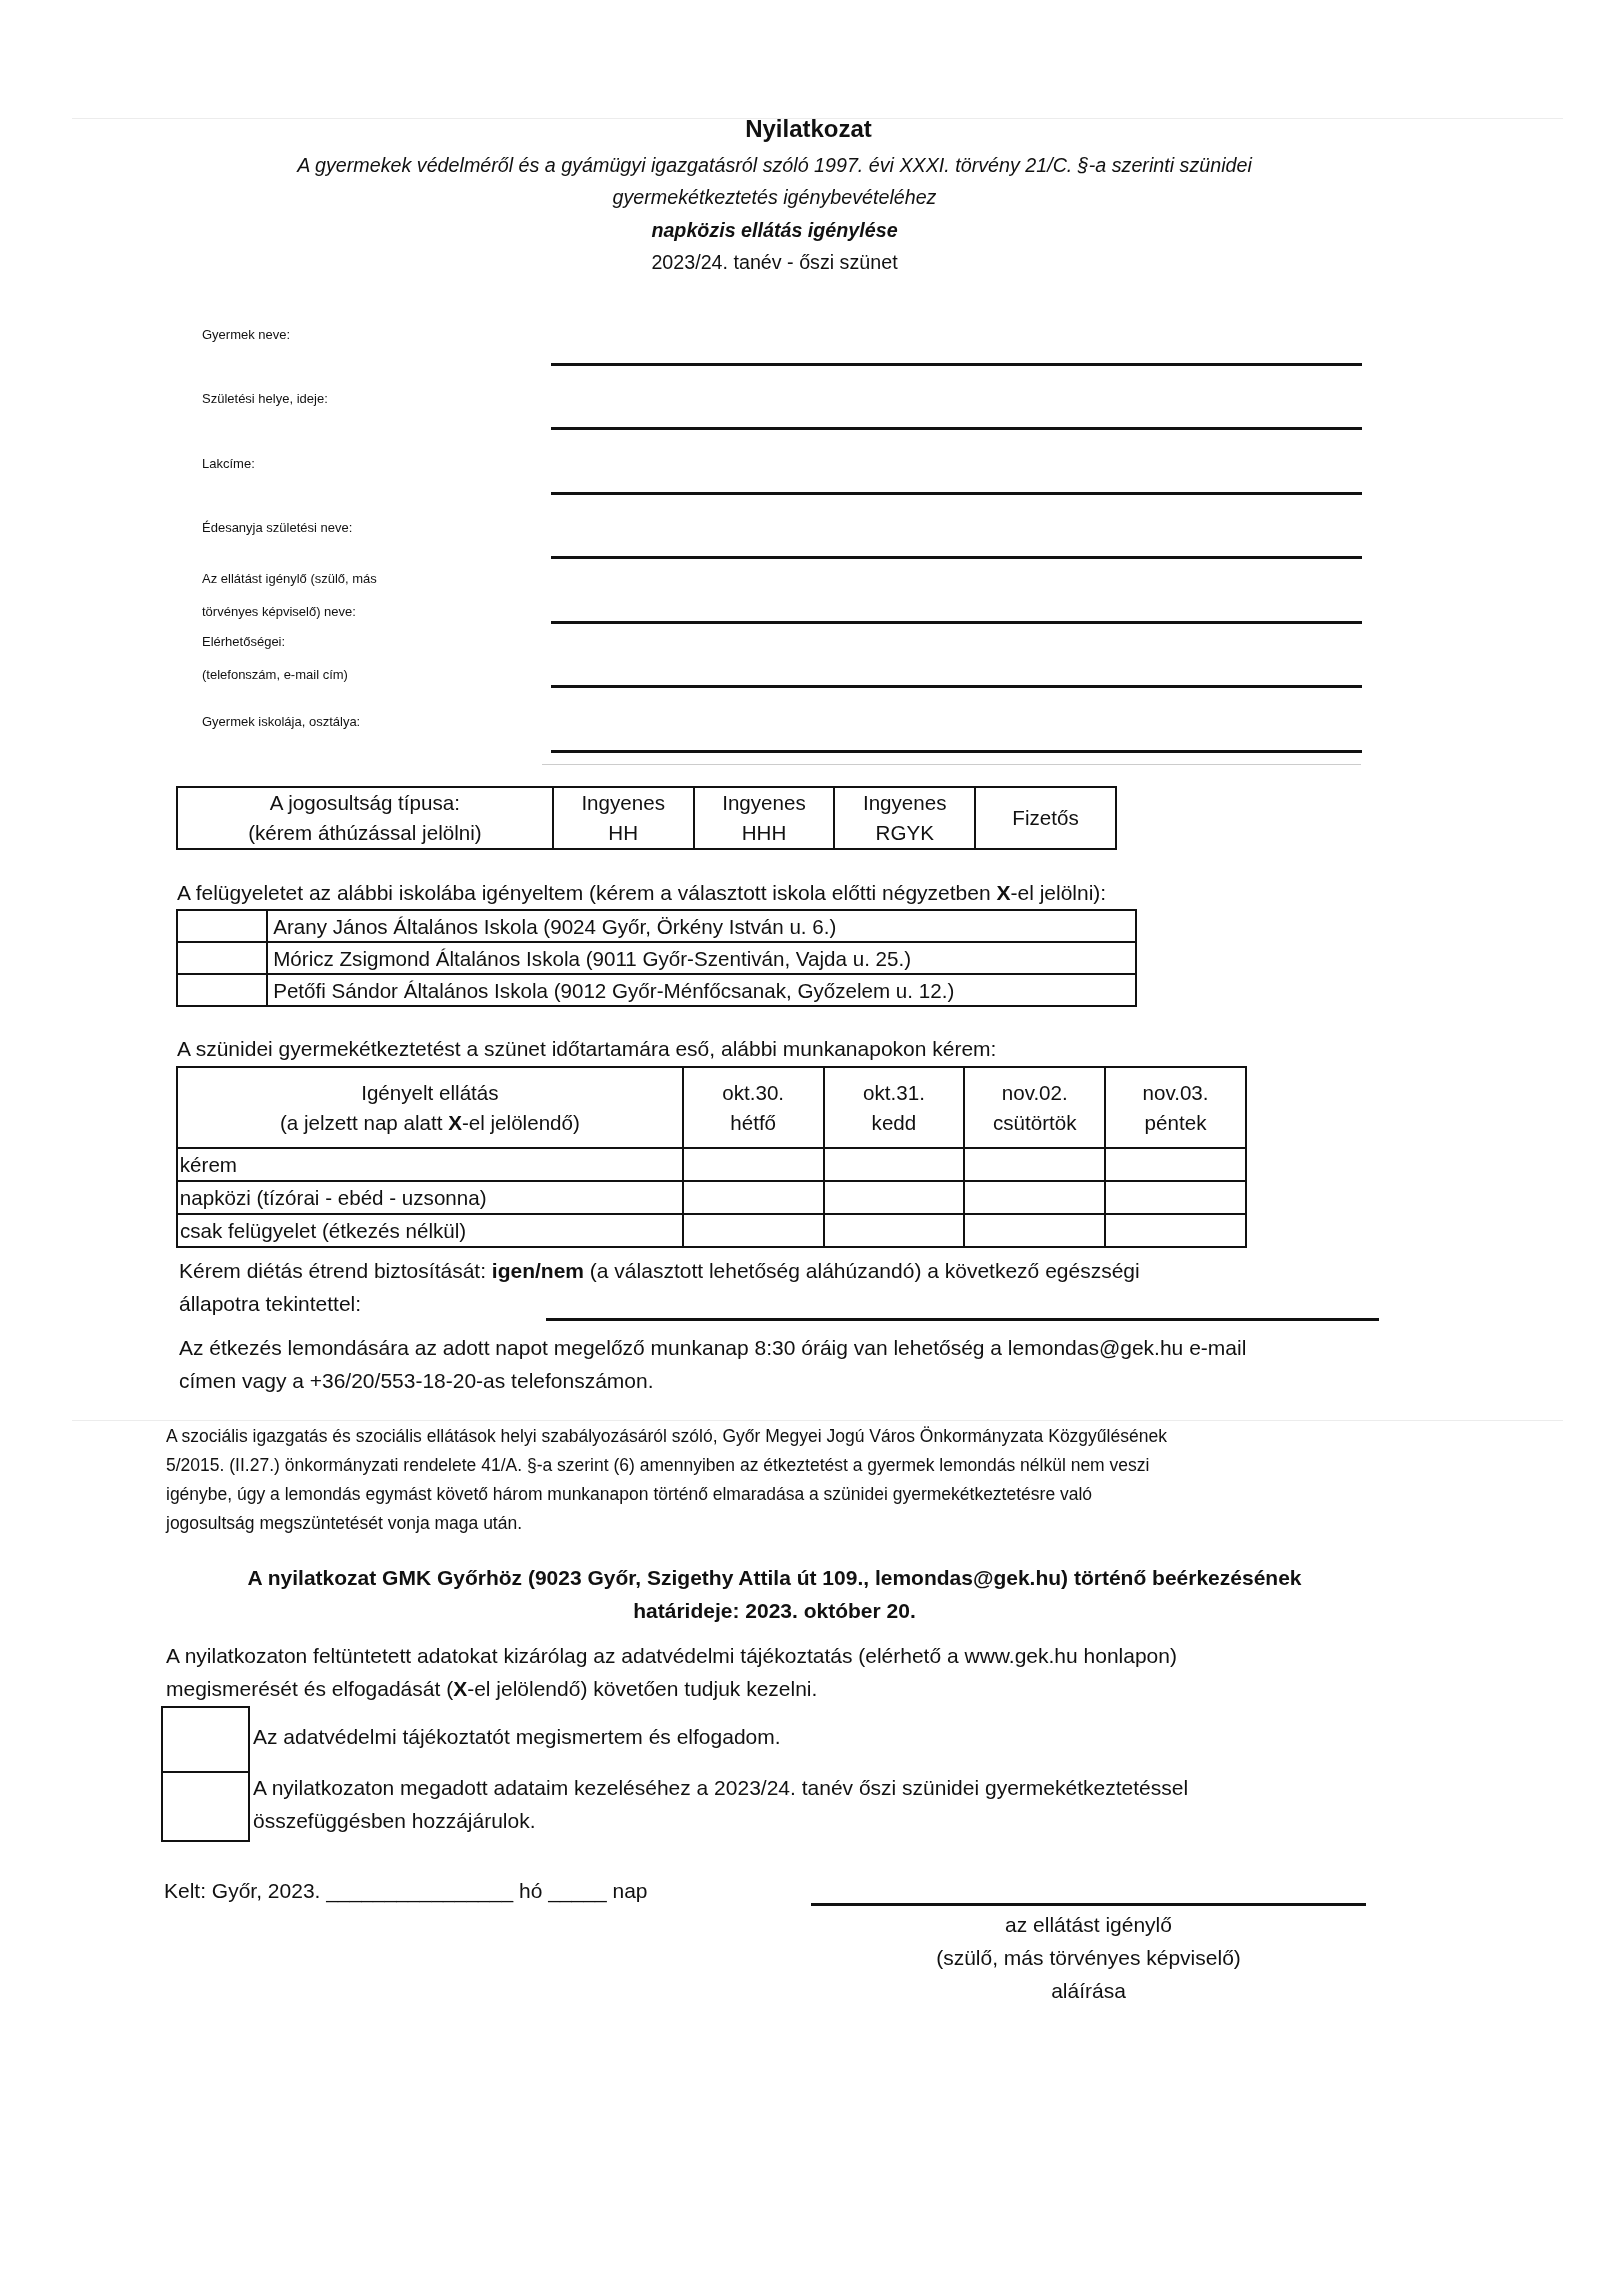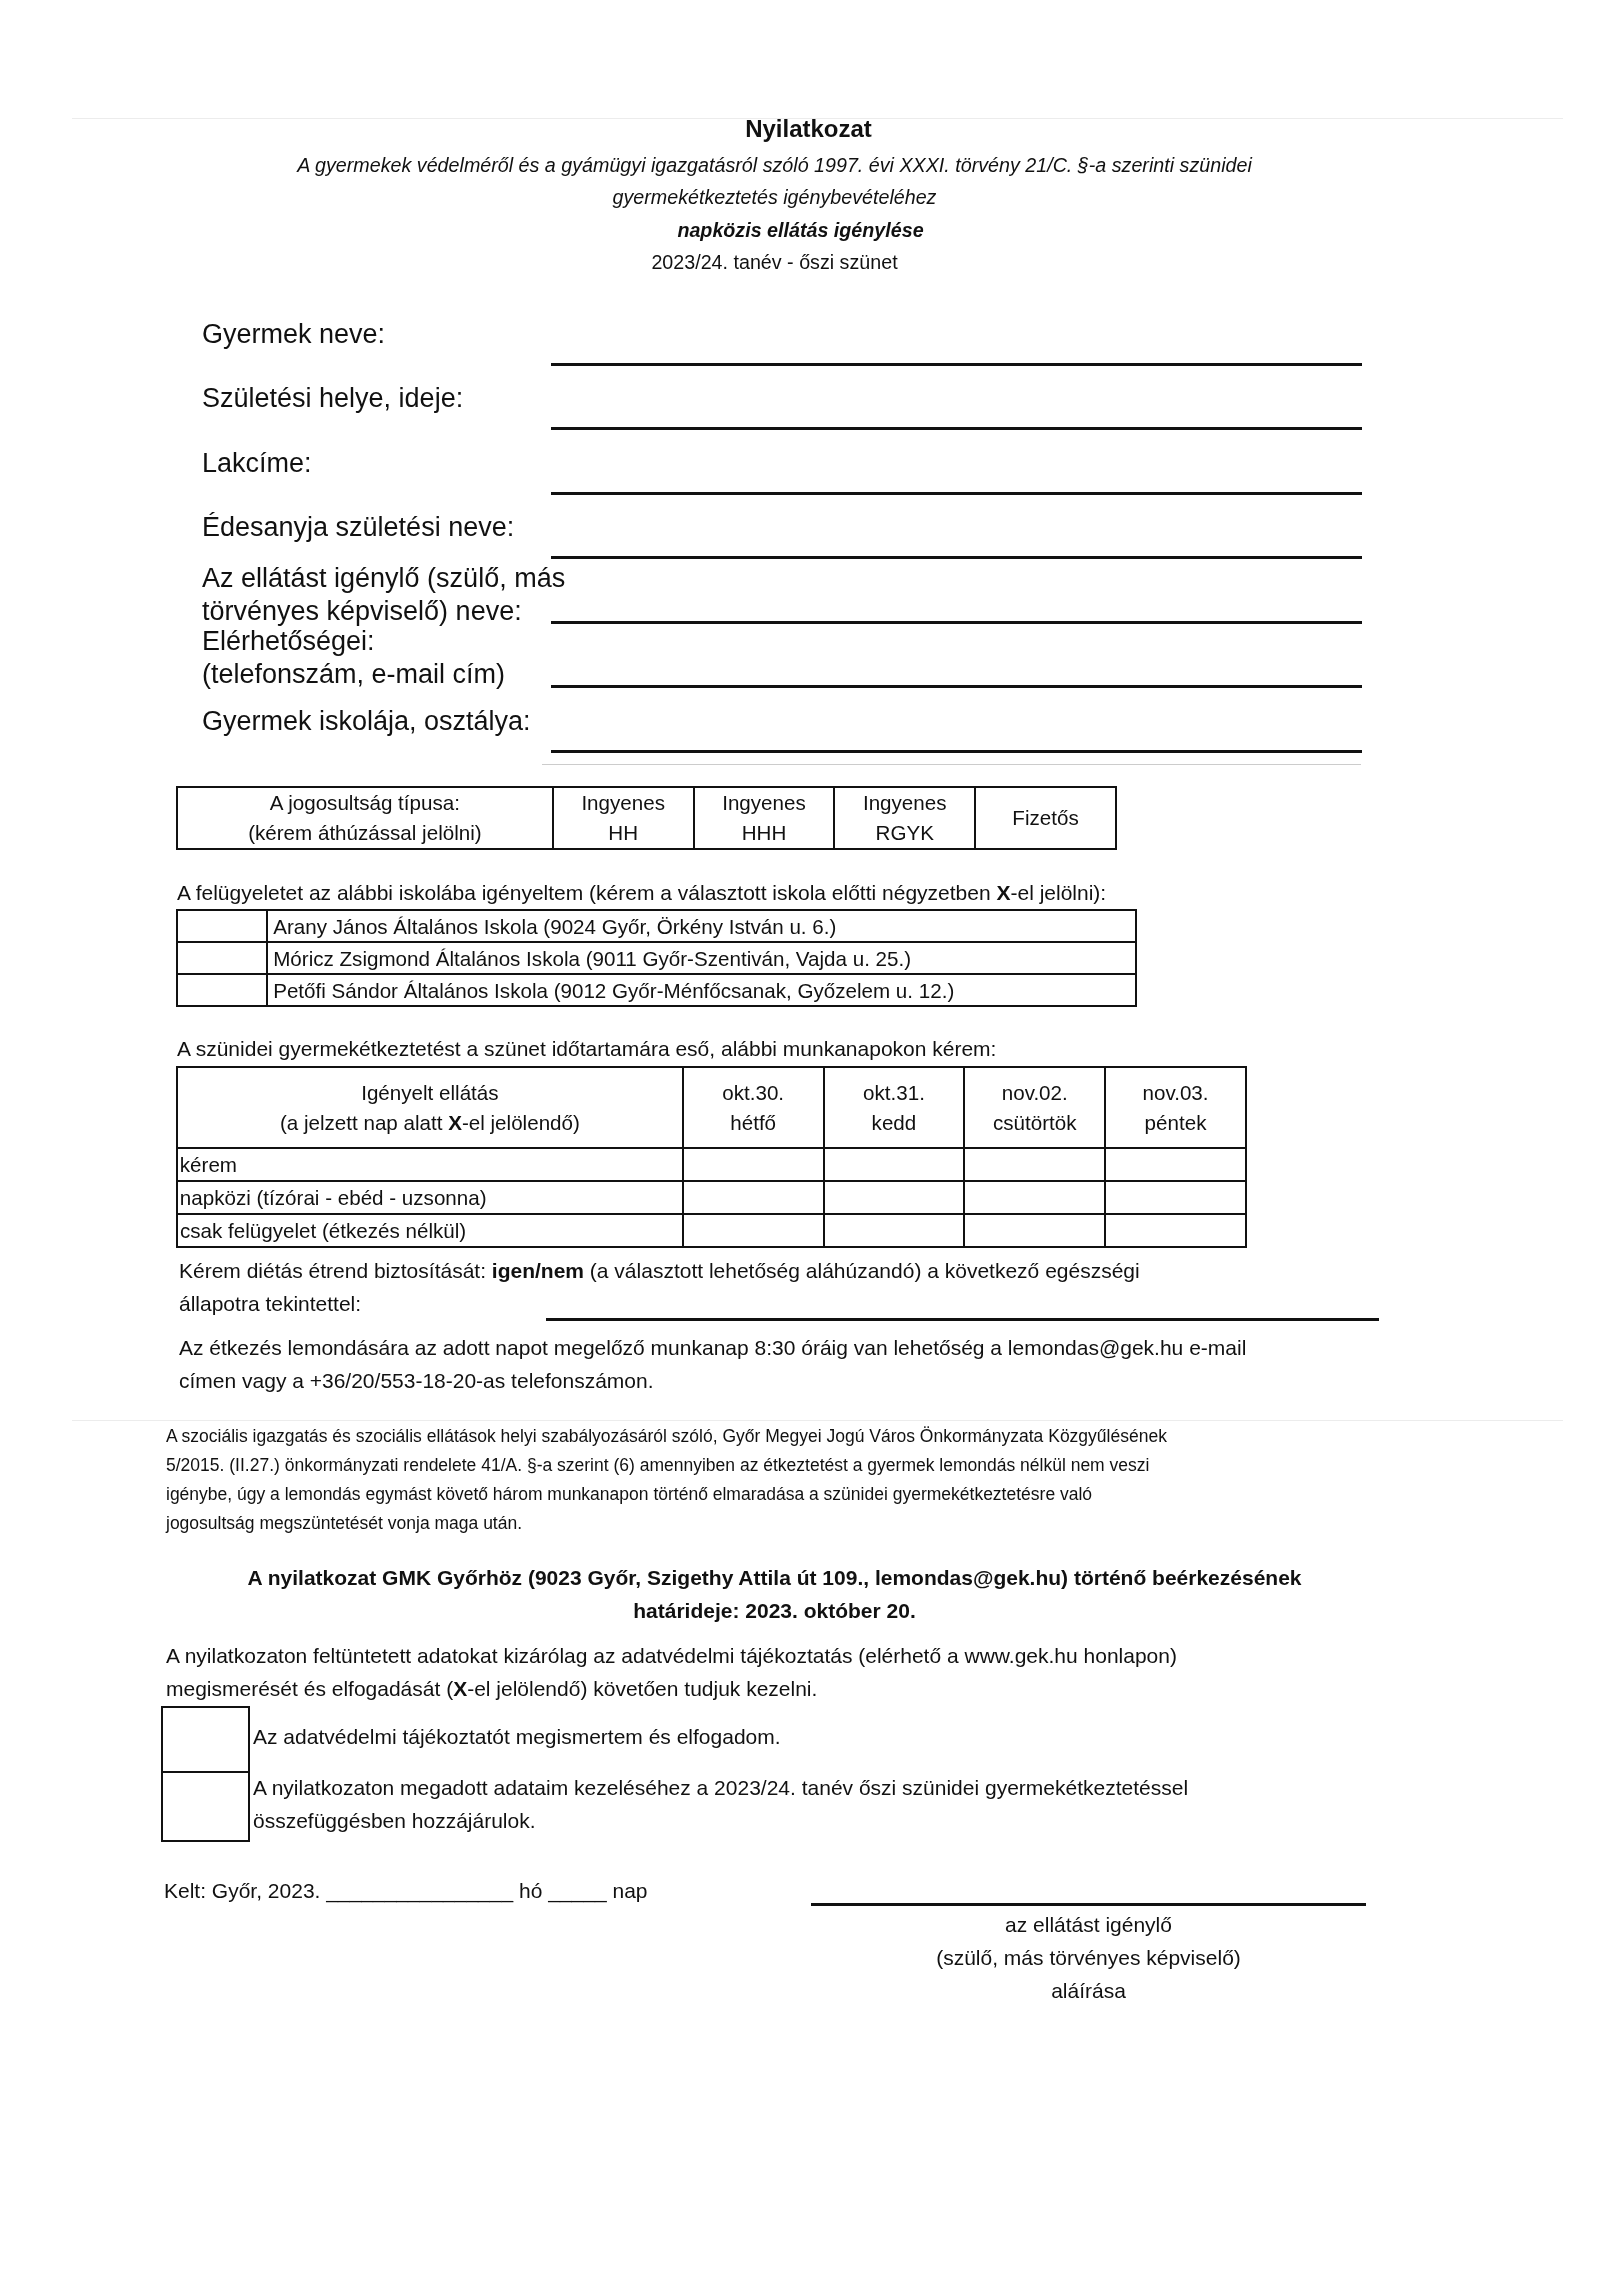--- a/index.html
+++ b/index.html
@@ -3,40 +3,40 @@
 <meta charset="utf-8">
 <style>
   html, body { margin: 0; padding: 0; background: #ffffff; }
   body { width: 1617px; height: 2293px; position: relative; overflow: hidden;
          font-family: "Liberation Sans", sans-serif; color: #111; }
   .abs { position: absolute; }
   .faint-band { position: absolute; left: 72px; right: 54px; height: 0.9px; background: #ececec; }
   .title { left: 0; width: 1617px; text-align: center; top: 115px; font-size: 24px; font-weight: bold; }
   .sub { left: 0; width: 1549px; text-align: center; font-size: 19.7px; }
   .italic { font-style: italic; }
-  .label { left: 202px; font-size: 27px; line-height: 33px; }
+  .label { left: 202px; font-size: 13px; line-height: 33px; }
   .uline { left: 551px; width: 811px; height: 2.7px; background: #111; }
   .text { font-size: 21px; line-height: 33px; }
   .small { font-size: 17.5px; line-height: 29px; }
   table { border-collapse: collapse; }
   td { border: 2.2px solid #111; padding: 0 5.4px; font-size: 20.6px; }
   .center { text-align: center; }
   .box { position: absolute; border: 2.2px solid #111; background: #fff; }
   .sigline { height: 2.7px; background: #111; }
 </style>
 </head>
 <body>
 
 <div class="faint-band" style="top:118px;"></div>
 <div class="faint-band" style="top:1420px;"></div>
 
 <div class="abs title">Nyilatkozat</div>
 <div class="abs sub italic" style="top:154px;">A gyermekek védelméről és a gyámügyi igazgatásról szóló 1997. évi XXXI. törvény 21/C. §-a szerinti szünidei</div>
 <div class="abs sub italic" style="top:186px;">gyermekétkeztetés igénybevételéhez</div>
-<div class="abs sub italic" style="top:219px;font-weight:bold;padding-left:26px;">napközis ellátás igénylése</div>
+<div class="abs sub italic" style="top:219px;font-weight:bold;">napközis ellátás igénylése</div>
 <div class="abs sub" style="top:251px;">2023/24. tanév - őszi szünet</div>
 
 <div class="abs label" style="top:318px;">Gyermek neve:</div>
 <div class="abs uline" style="top:363px;"></div>
 
 <div class="abs label" style="top:382px;">Születési helye, ideje:</div>
 <div class="abs uline" style="top:427px;"></div>
 
 <div class="abs label" style="top:447px;">Lakcíme:</div>
 <div class="abs uline" style="top:492px;"></div>

